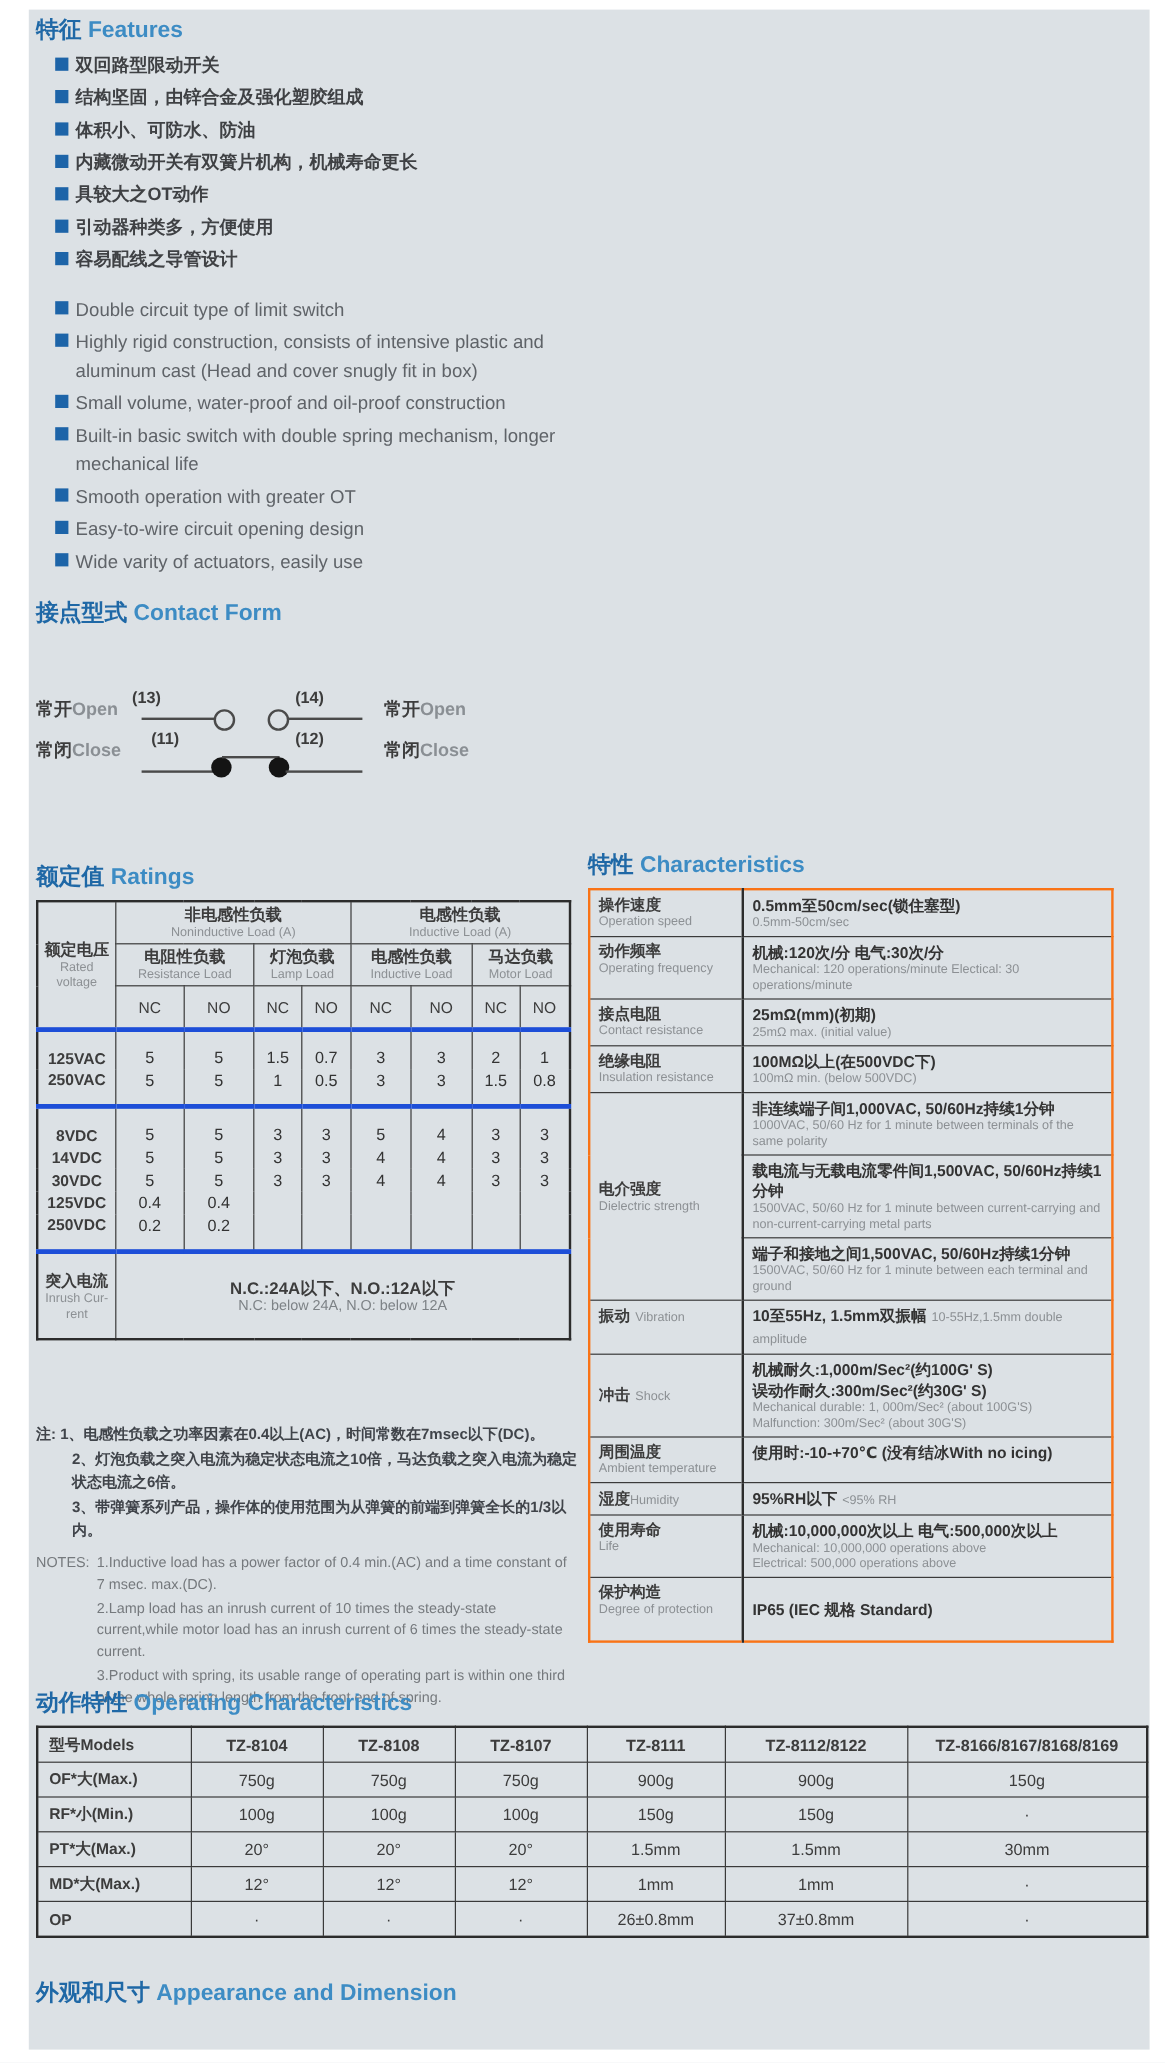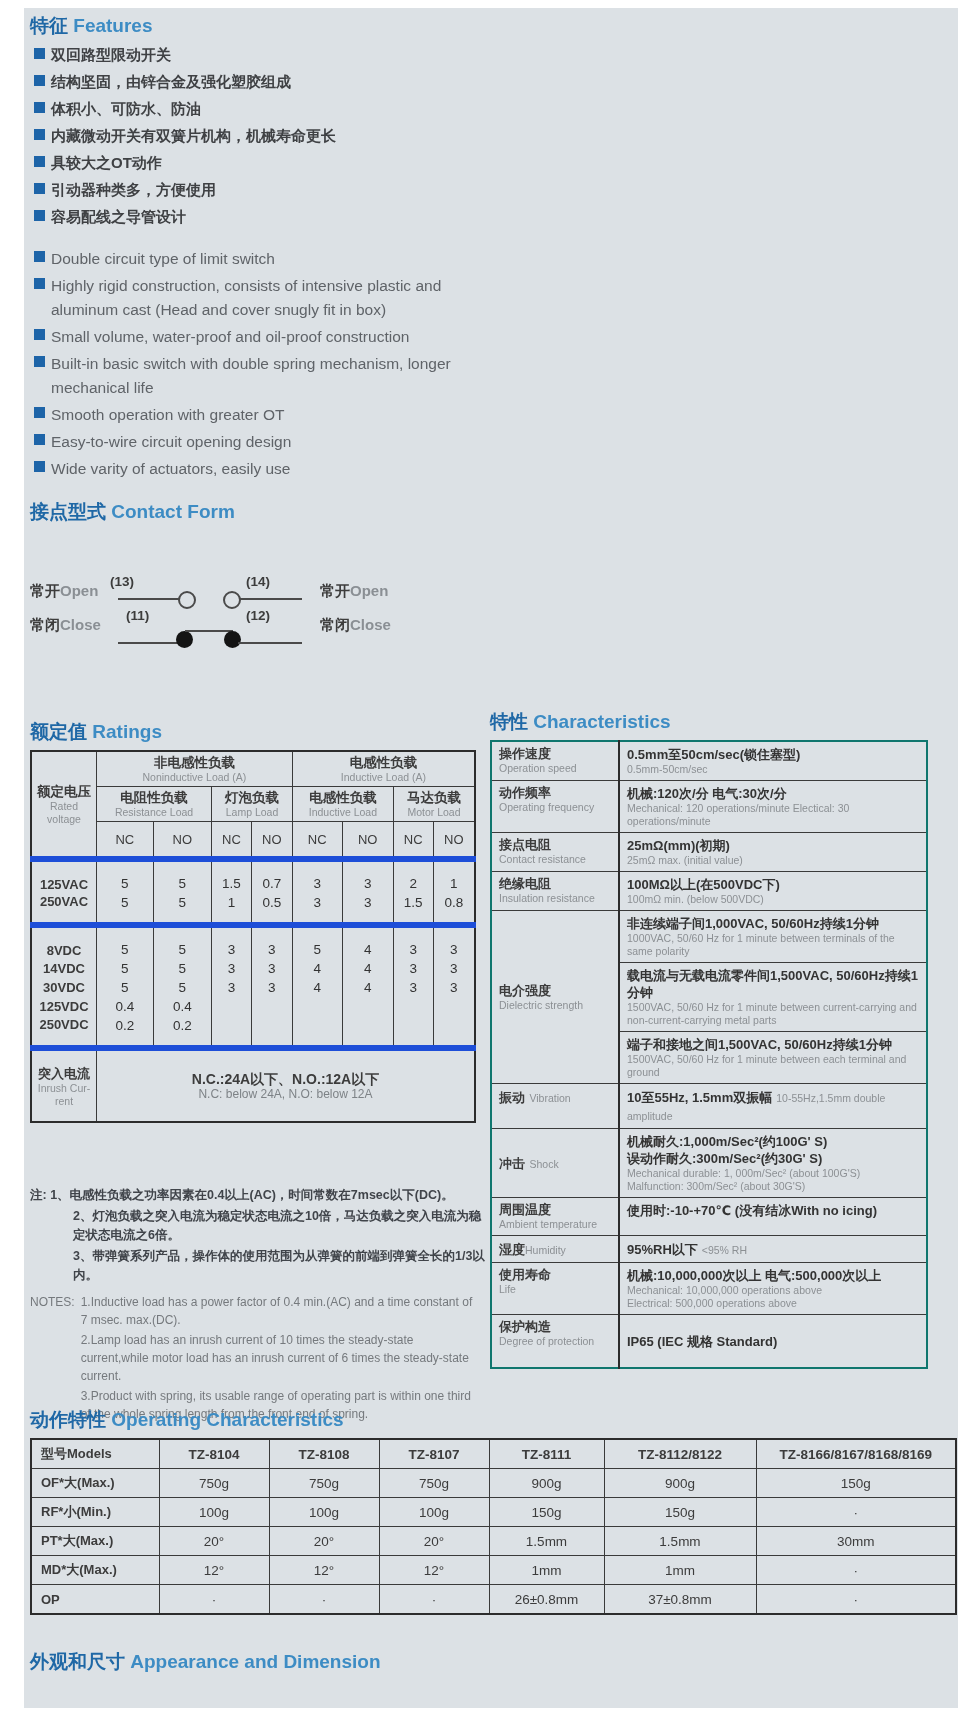--- a/index.html
+++ b/index.html
@@ -5,21 +5,21 @@
   html,body{margin:0;padding:0}
   body{width:971px;height:1719px;background:#ffffff;position:relative;
        font-family:"Liberation Sans","DejaVu Sans",sans-serif;color:#3c3c3c;overflow:hidden}
   .panel{position:absolute;left:24px;top:8px;width:934px;height:1700px;background:#dce1e5}
   .sec{position:absolute}
   h2.hd{margin:0 0 6px 0;font-size:19px;line-height:24px}
   h2.hd .zh{color:#1f68a6;font-weight:bold}
   h2.hd .en{color:#3d8cc4;font-weight:bold}
   
   ul.blt{list-style:none;margin:6px 0 0 0;padding:0}
-  ul.blt li{display:flex;margin:0 0 6px 4px}
+  ul.blt li{display:flex;margin:0 0 6px 16px}
   .sq{width:11px;height:11px;background:#1d64a8;margin:4px 6px 0 0;flex:none}
   ul.blt-zh li{font-size:15px;font-weight:bold;color:#3f4144;line-height:21px;margin-bottom:6px}
   ul.blt-en{margin-top:20px}
   ul.blt-en li{font-size:15.5px;color:#5f6368;line-height:24px;margin-bottom:3px;width:440px}
   
   .cf{position:relative;height:150px;width:430px}
   .cl{position:absolute;font-size:15px;font-weight:bold;color:#3c3c3c;white-space:nowrap}
   .cl .en{color:#8a8f94}
   .tm{position:absolute;font-size:13.5px;font-weight:bold;color:#3c3c3c}
   .ln{position:absolute;height:2px;background:#4a4a4a}
@@ -27,46 +27,46 @@
   .fc{position:absolute;width:17px;height:17px;background:#141414;border-radius:50%}
   
   table.rt{border-collapse:collapse;border:2.5px solid #2c2c2c;width:446px;background:transparent}
   table.rt td{border:1.5px solid #3a3a3a;text-align:center;padding:2px 1px}
   table.rt td .hz{display:block;font-size:13.5px;font-weight:bold;color:#3c3c3c;line-height:17px}
   table.rt td .he{display:block;font-size:10.5px;color:#8c9094;line-height:13px}
   table.rt td.ncno{font-size:13px;font-weight:normal;height:30px}
   table.rt td.vlab{font-size:13px;font-weight:bold;padding:0 2px}
   table.rt td.val{font-size:13.5px;color:#333}
   table.rt td.nb{border-top:none;border-bottom:none}
-  table.rt tr.sep td{border-top:6px solid #1d4ed8}
+  table.rt tr.sep td{border-top:4px solid #1d4ed8}
   table.rt td.padt{padding-top:14px}
   table.rt td.padb{padding-bottom:12px}
   table.rt td.inr .hz{font-size:13px}
   table.rt td.inrv{padding:20px 2px}
   table.rt td.inrv .hz{font-size:14px}
   table.rt td.inrv .he{font-size:12px;color:#7d8286}
   
-  table.ct{border-collapse:collapse;border:2px solid #0f766e;width:438px}
+  table.ct{border-collapse:collapse;border:2px solid #f97316;width:438px}
   table.ct td{border:1.5px solid #3a3a3a;padding:4px 7px;vertical-align:top;text-align:left}
   table.ct td.lab{width:112px;border-right:2px solid #2c2c2c}
   table.ct .lz{display:block;font-size:13px;font-weight:bold;color:#3c3c3c;line-height:16px}
   table.ct .le{display:block;font-size:10.5px;color:#8c9094;line-height:13px}
   table.ct .vz{display:block;font-size:13px;font-weight:bold;color:#333;line-height:17px}
   table.ct .ve{display:block;font-size:10.5px;color:#8c9094;line-height:13px}
   table.ct .inlrow .vz{display:inline}
   table.ct .inlrow .ve{display:inline;margin-left:4px}
   
   .notes{font-size:12.5px;width:460px}
   .nz{display:flex;margin-bottom:2px;color:#40444a;font-weight:bold;line-height:19px}
   .nz .pfx{white-space:nowrap}
   .ne{display:flex;color:#75797d;line-height:18px;font-size:12px;margin-top:8px}
   .ne .pfx{white-space:nowrap;margin-right:6px}
   .ne-item{margin-bottom:2px}
   .ne-wrap{width:400px}
-  .nz-item{margin-left:43px;margin-bottom:2px;color:#40444a;font-weight:bold;font-size:12.5px;line-height:19px}
+  .nz-item{margin-left:30px;margin-bottom:2px;color:#40444a;font-weight:bold;font-size:12.5px;line-height:19px}
   
   table.ot{border-collapse:collapse;border:2px solid #2c2c2c;width:925px;table-layout:fixed}
   table.ot td{border:1.5px solid #3a3a3a;height:26px;text-align:center;font-size:13.5px;color:#3c3c3c;padding:1px 4px}
   table.ot tr.mh td{font-weight:bold}
   table.ot td.rl{text-align:left;padding-left:9px;font-weight:bold;font-size:13px}
   table.ot col.c0{width:128px}.ot col.c1{width:110px}.ot col.c2{width:110px}.ot col.c3{width:110px}
   table.ot col.c4{width:115px}.ot col.c5{width:152px}.ot col.c6{width:200px}
 </style>
 </head>
 <body>

